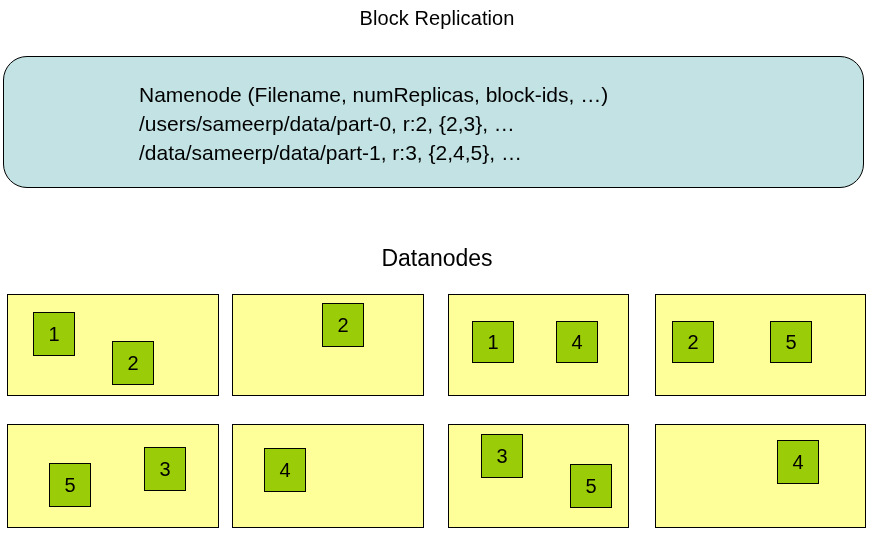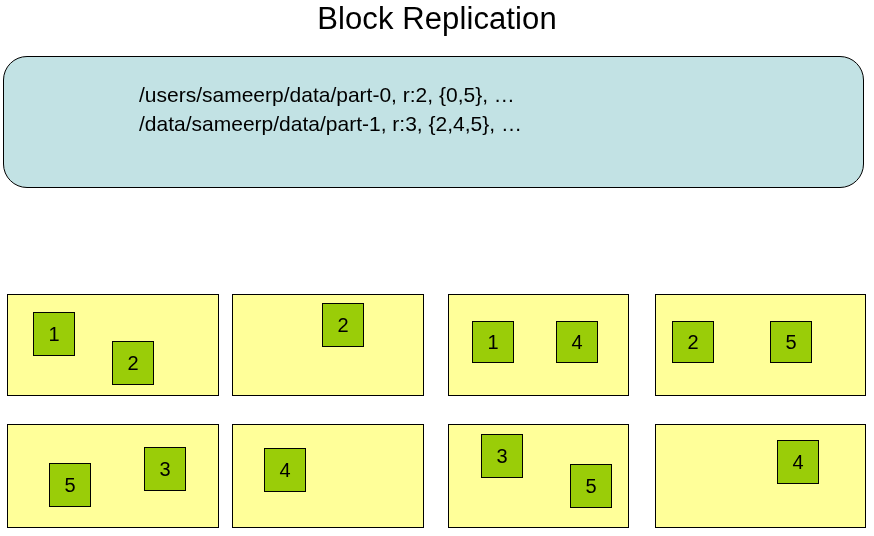--- a/index.html
+++ b/index.html
@@ -23,21 +23,21 @@
     height: 536px;
   }
 
   
   .page-title {
     position: absolute;
     left: 0;
     top: 5px;
     width: 874px;
     text-align: center;
-    font-size: 31px;
+    font-size: 20px;
     line-height: 27px;
     font-weight: normal;
     letter-spacing: 0.1px;
     white-space: nowrap;
   }
 
   
   .namenode-box {
     position: absolute;
     left: 3px;
@@ -99,25 +99,27 @@
 </style>
 </head>
 <body>
 
 <div id="stage">
 
   <div class="page-title">Block Replication</div>
 
   <div class="namenode-box">
     <div class="namenode-text">
-      <span class="nn-line">/users/sameerp/data/part-0, r:2, {0,5}, …</span>
+      <span class="nn-line">Namenode (Filename, numReplicas, block-ids, …)</span>
+      <span class="nn-line">/users/sameerp/data/part-0, r:2, {2,3}, …</span>
       <span class="nn-line">/data/sameerp/data/part-1, r:3, {2,4,5}, …</span>
     </div>
   </div>
 
+  <div class="datanodes-label">Datanodes</div>
 
   <div id="datanode-layer">
       <div class="datanode" style="left: 7px; top: 294px; width: 212px; height: 102px;"></div>
       <div class="block" style="left: 33px; top: 312px; width: 42px; height: 44px;">
         <span>1</span>
       </div>
       <div class="block" style="left: 112px; top: 341px; width: 42px; height: 44px;">
         <span>2</span>
       </div>
       <div class="datanode" style="left: 232px; top: 294px; width: 192px; height: 102px;"></div>

